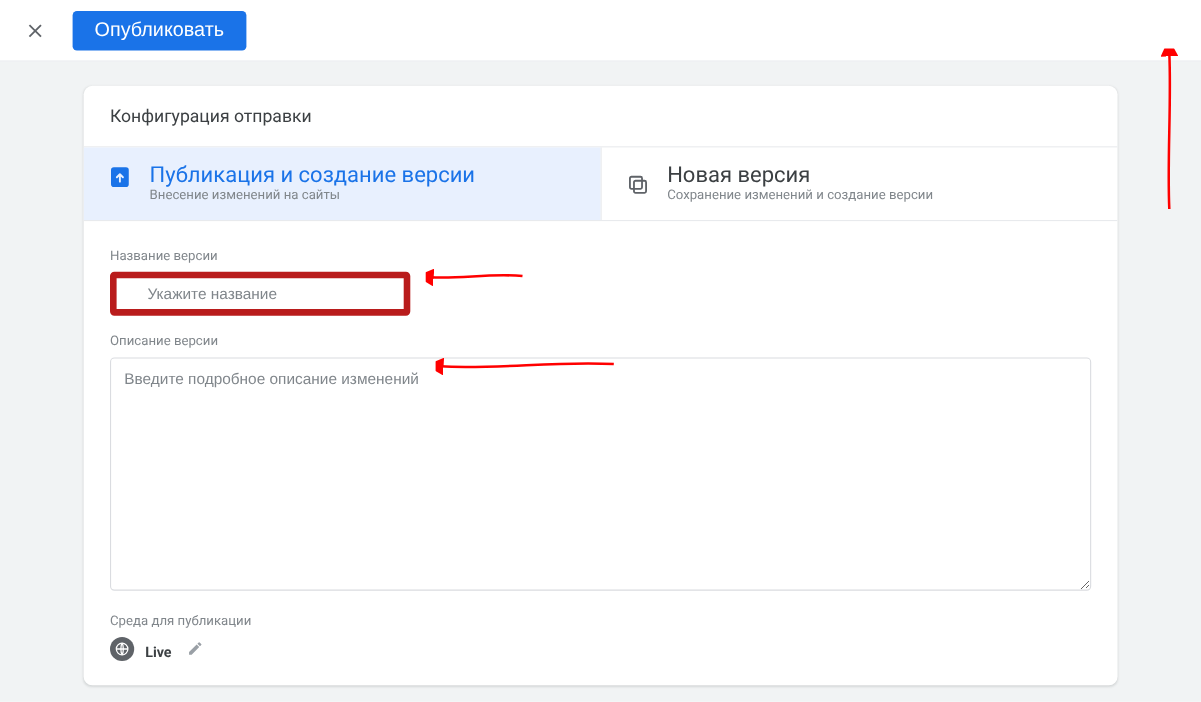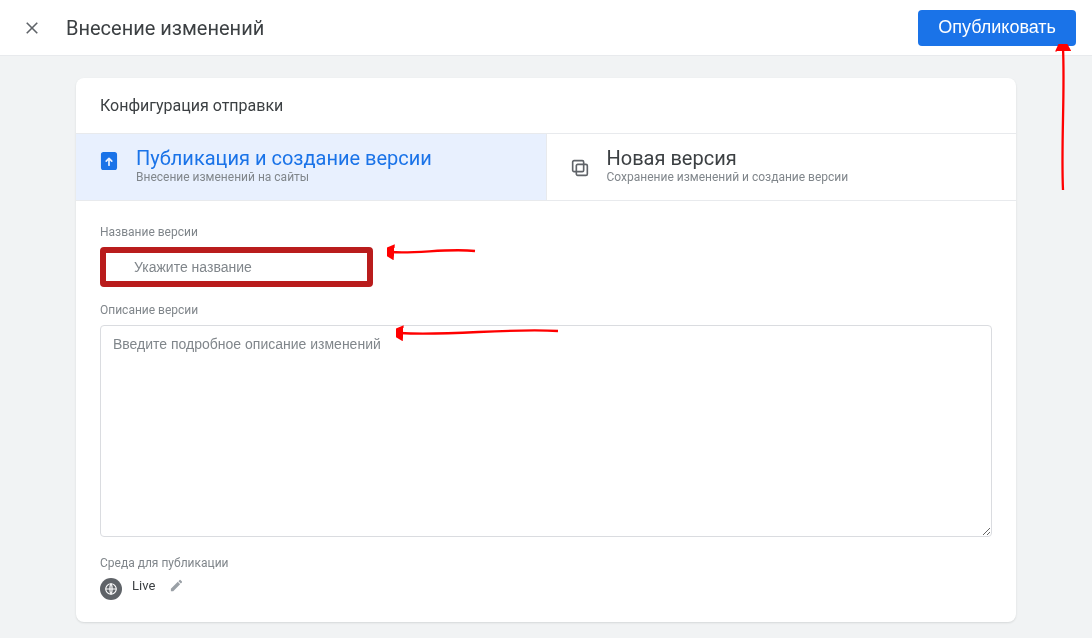--- a/index.html
+++ b/index.html
@@ -125,23 +125,24 @@
     padding: 10px 12px;
     font-size: 14px;
     color: #3c4043;
     resize: both;
     font-family: Liberation Sans, sans-serif;
   }
 
   
   .env-row {
     display: flex;
-    align-items: flex-start;
+    align-items: flex-end;
     gap: 10px;
     margin-top: 8px;
+    font-weight: bold;
   }
   .env-badge {
     width: 22px; height: 22px;
     border-radius: 50%;
     background: #5f6368;
     color: #fff;
     display: flex; align-items: center; justify-content: center;
   }
   .env-name { font-size: 13px; color: #3c4043; }
   .env-edit { color: #9aa0a6; cursor: pointer; margin-left: 4px; }
@@ -156,21 +157,20 @@
 </head>
 <body>
 
 <div class="topbar">
   <div class="close">
     <svg width="18" height="18" viewBox="0 0 24 24" fill="none" stroke="currentColor" stroke-width="2.2">
       <line x1="5" y1="5" x2="19" y2="19"></line>
         <line x1="19" y1="5" x2="5" y2="19"></line>
     </svg>
   </div>
-  <div class="title">Внесение изменений</div>
   <button class="publish-btn">Опубликовать</button>
 </div>
 
 <div class="card">
   <div class="card-header">Конфигурация отправки</div>
 
   <div class="options">
     <div class="option selected">
       <div class="icon">
         <svg width="22" height="22" viewBox="0 0 24 24" fill="currentColor">

